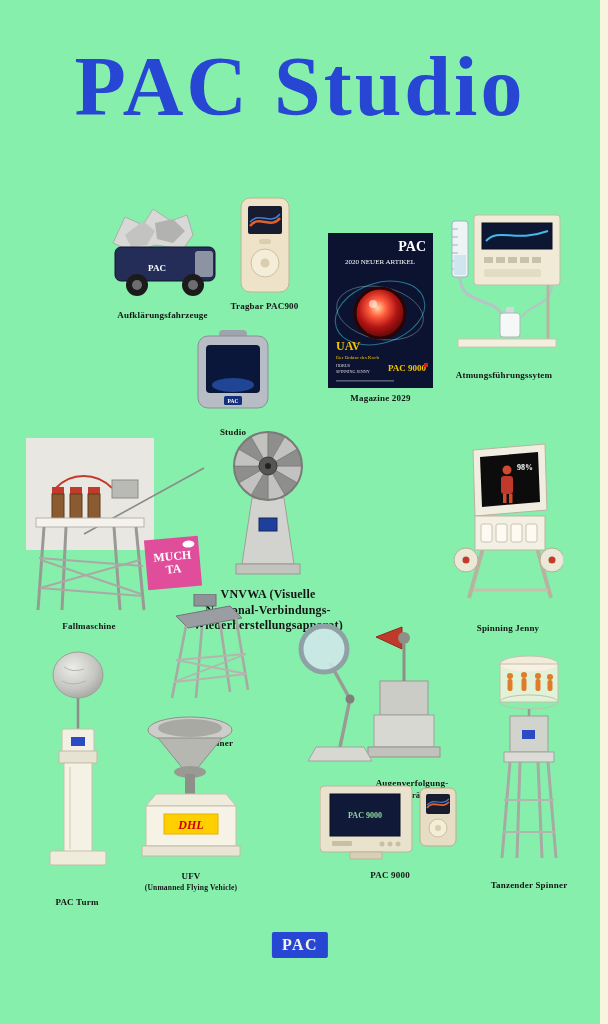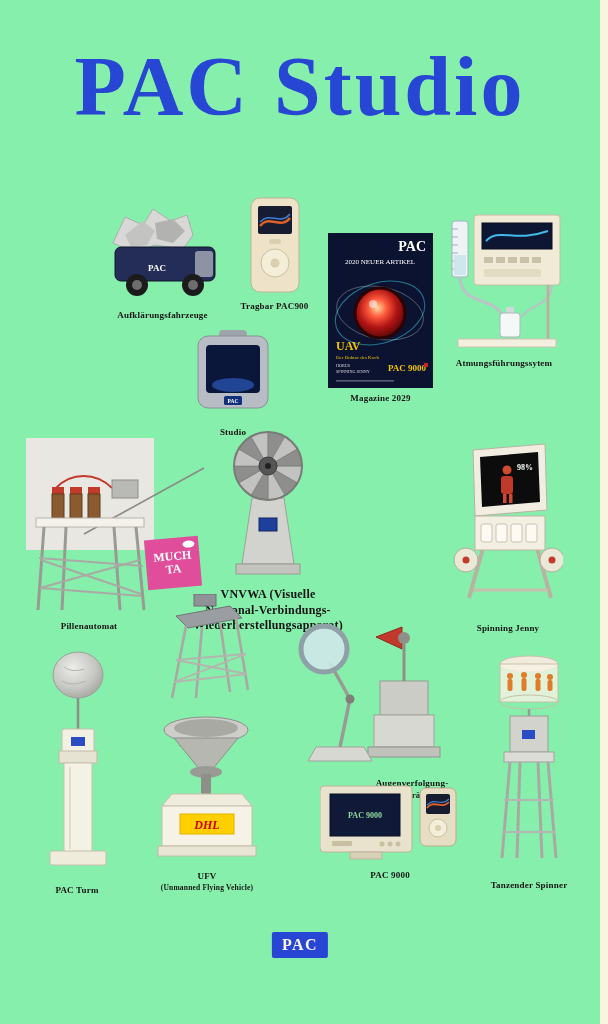--- a/index.html
+++ b/index.html
@@ -55,21 +55,21 @@
       <rect x="100" y="46" width="18" height="26" rx="3" fill="#8d93a3"></rect>
       <text x="62" y="66" font-size="9" font-weight="bold" fill="#ffffff" text-anchor="middle">PAC</text>
       <circle cx="42" cy="80" r="11" fill="#1b1b1b"></circle>
         <circle cx="42" cy="80" r="5" fill="#6d6d6d"></circle>
       <circle cx="98" cy="80" r="11" fill="#1b1b1b"></circle>
         <circle cx="98" cy="80" r="5" fill="#6d6d6d"></circle>
     </svg>
     <div class="caption">Aufklärungsfahrzeuge</div>
   </div>
 
-  <div class="figure" style="left:237px; top:196px; width:75px;">
+  <div class="figure" style="left:227px; top:196px; width:75px;">
     <svg width="75" height="100" viewBox="0 0 75 100">
       <rect x="14" y="2" width="48" height="94" rx="9" fill="#eee3c8" stroke="#bfb393"></rect>
       <rect x="21" y="10" width="34" height="28" rx="2" fill="#171c30"></rect>
       <path d="M23 30 C 32 18, 44 34, 53 22" stroke="#e0622a" stroke-width="2.5" fill="none"></path>
       <path d="M23 26 C 33 15, 43 30, 53 18" stroke="#3f7fd6" stroke-width="1.5" fill="none"></path>
       <rect x="32" y="43" width="12" height="5" rx="2.5" fill="#d9cfae"></rect>
       <circle cx="38" cy="67" r="14" fill="#f4eed9" stroke="#cabfa0"></circle>
       <circle cx="38" cy="67" r="4.5" fill="#d9cfae"></circle>
     </svg>
     <div class="caption">Tragbar PAC900</div>
@@ -96,21 +96,21 @@
       <text x="8" y="126" font-size="5" fill="#f2c400">Der Doktor des Koch</text>
       <text x="8" y="134" font-size="4.2" fill="#dcdcdc">HORUS</text>
       <text x="8" y="140" font-size="4.2" fill="#dcdcdc">SPINNING JENNY</text>
       <text x="60" y="138" font-size="9" font-weight="bold" fill="#f2c400">PAC 9000</text>
       <rect x="96" y="130" width="4" height="4" fill="#cc2222"></rect>
       <rect x="8" y="147" width="58" height="1.6" fill="#9aabb0" opacity="0.5"></rect>
     </svg>
     <div class="caption">Magazine 2029</div>
   </div>
 
-  <div class="figure" style="left:444px; top:213px; width:120px;">
+  <div class="figure" style="left:444px; top:213px; width:120px;gap:12px;">
     <svg width="120" height="140" viewBox="0 0 120 140">
       <rect x="30" y="2" width="86" height="70" rx="3" fill="#f0ead6" stroke="#c4bda4"></rect>
       <rect x="38" y="10" width="70" height="26" fill="#0d1733" stroke="#09101f"></rect>
       <path d="M42 28 C 55 14, 70 30, 104 18" stroke="#45b7e8" stroke-width="2" fill="none"></path>
       <g fill="#c9c2a8">
         <rect x="40" y="44" width="9" height="6"></rect>
           <rect x="52" y="44" width="9" height="6"></rect>
         <rect x="64" y="44" width="9" height="6"></rect>
           <rect x="76" y="44" width="9" height="6"></rect>
         <rect x="88" y="44" width="9" height="6"></rect>
@@ -169,21 +169,21 @@
         <line x1="40" y1="89" x2="36" y2="172"></line>
         <line x1="88" y1="89" x2="94" y2="172"></line>
       </g>
       <g stroke="#aaaaa4" stroke-width="2">
         <line x1="13" y1="120" x2="117" y2="128"></line>
         <line x1="14" y1="150" x2="116" y2="158"></line>
         <line x1="14" y1="150" x2="114" y2="122"></line>
         <line x1="15" y1="122" x2="115" y2="156"></line>
       </g>
     </svg>
-    <div class="caption fall-caption">Pillenautomat</div>
+    <div class="caption fall-caption">Fallmaschine</div>
   </div>
 
   <div class="pinkbox">
     <span class="oval"></span>
     <span>MUCH TA</span>
   </div>
 
   <div class="figure" style="left:218px; top:422px; width:100px;">
     <svg width="100" height="160" viewBox="0 0 100 160">
       <polygon points="34,76 66,76 76,142 24,142" fill="#d2d2ce" stroke="#a0a09a"></polygon>
@@ -274,21 +274,21 @@
         <line x1="60" y1="132" x2="70" y2="84"></line>
         <line x1="70" y1="84" x2="50" y2="48"></line>
       </g>
       <circle cx="70" cy="84" r="4.5" fill="#7f7f79"></circle>
       <circle cx="44" cy="34" r="23" fill="#d3e6ec" fill-opacity="0.85" stroke="#8fa0a6" stroke-width="5"></circle>
       <polygon points="36,132 84,132 92,146 28,146" fill="#d8d8d2" stroke="#a3a39d"></polygon>
     </svg>
     <div class="caption auge-caption">Augenverfolgung-Gerät</div>
   </div>
 
-  <div class="figure" style="left:32px; top:645px; width:90px;">
+  <div class="figure" style="left:32px; top:645px; width:90px;gap:12px;">
     <svg width="90" height="235" viewBox="0 0 90 235">
       <defs>
         <radialGradient id="foilGrad" cx="40%" cy="35%" r="75%">
           <stop offset="0%" stop-color="#ececea"></stop>
           <stop offset="60%" stop-color="#c6c6c2"></stop>
           <stop offset="100%" stop-color="#9f9f99"></stop>
         </radialGradient>
       </defs>
       <ellipse cx="46" cy="30" rx="25" ry="23" fill="url(#foilGrad)" stroke="#9f9f99"></ellipse>
       <path d="M32 22 q8 6 20 2 M30 36 q10 6 24 0" stroke="#b5b5af" stroke-width="1" fill="none"></path>
@@ -296,21 +296,21 @@
       <rect x="30" y="84" width="32" height="24" rx="2" fill="#f2efe3" stroke="#c6c0ac"></rect>
       <rect x="39" y="92" width="14" height="9" fill="#2a4bc4"></rect>
       <rect x="27" y="106" width="38" height="12" fill="#e7e3d2" stroke="#c2bca8"></rect>
       <rect x="32" y="118" width="28" height="90" fill="#f4f1e5" stroke="#c9c3af"></rect>
       <line x1="38" y1="122" x2="38" y2="204" stroke="#e2ddc8" stroke-width="2"></line>
       <rect x="18" y="206" width="56" height="14" rx="2" fill="#efecdc" stroke="#c6c0ac"></rect>
     </svg>
     <div class="caption">PAC Turm</div>
   </div>
 
-  <div class="figure" style="left:148px; top:714px; width:118px;">
+  <div class="figure" style="left:132px; top:714px; width:118px;">
     <svg width="118" height="152" viewBox="0 0 118 152">
       <ellipse cx="58" cy="16" rx="42" ry="13" fill="#cdcdc9" stroke="#8f8f89"></ellipse>
       <ellipse cx="58" cy="14" rx="32" ry="9" fill="#a9a9a3"></ellipse>
       <polygon points="26,24 90,24 64,56 52,56" fill="#b7b7b1" stroke="#8f8f89"></polygon>
       <ellipse cx="58" cy="58" rx="16" ry="6" fill="#9a9a94"></ellipse>
       <rect x="53" y="60" width="10" height="20" fill="#8f8f89"></rect>
       <polygon points="24,80 94,80 104,92 14,92" fill="#f0ecdd" stroke="#c6c0aa"></polygon>
       <rect x="14" y="92" width="90" height="40" fill="#f6f3e6" stroke="#c6c0aa"></rect>
       <rect x="32" y="100" width="54" height="20" fill="#ffcf00" stroke="#e0b400"></rect>
       <text x="59" y="115" font-size="12" font-weight="bold" font-style="italic" fill="#cc0000" text-anchor="middle">DHL</text>

